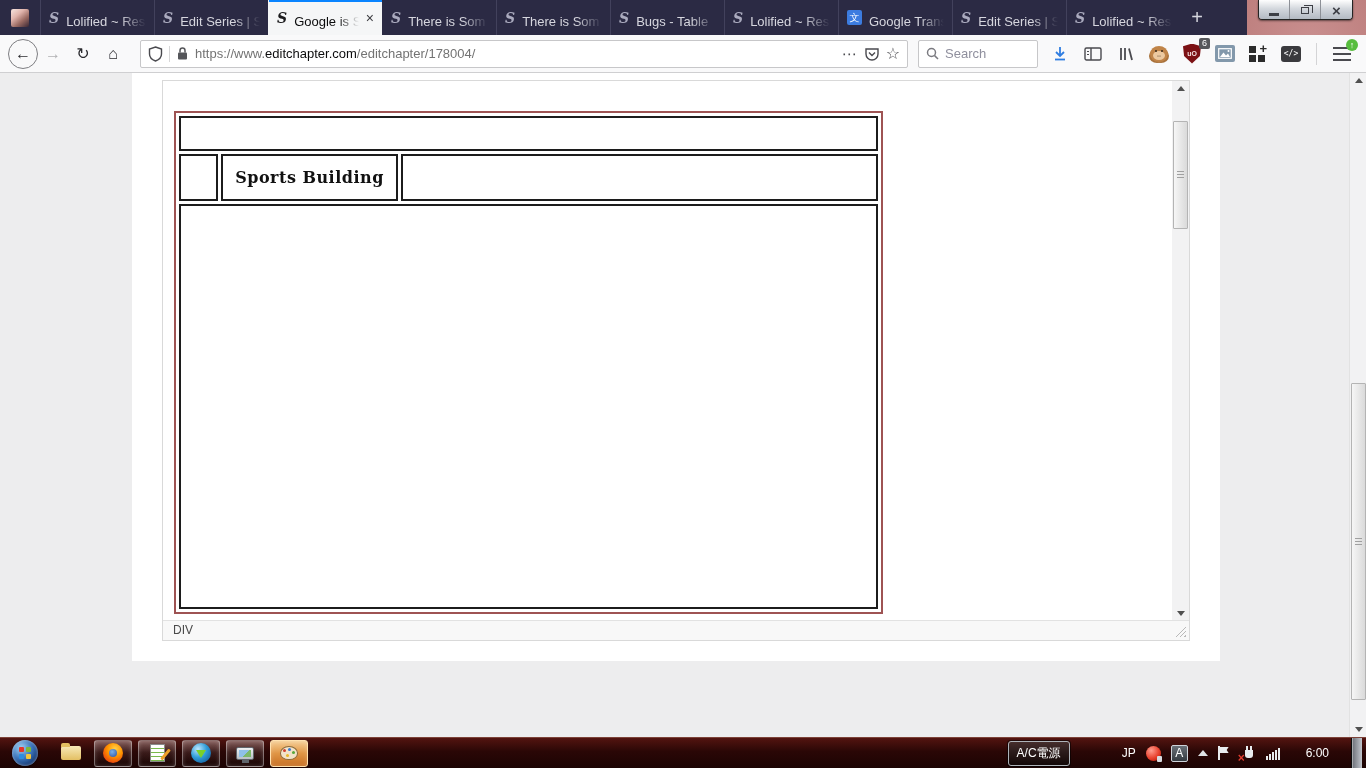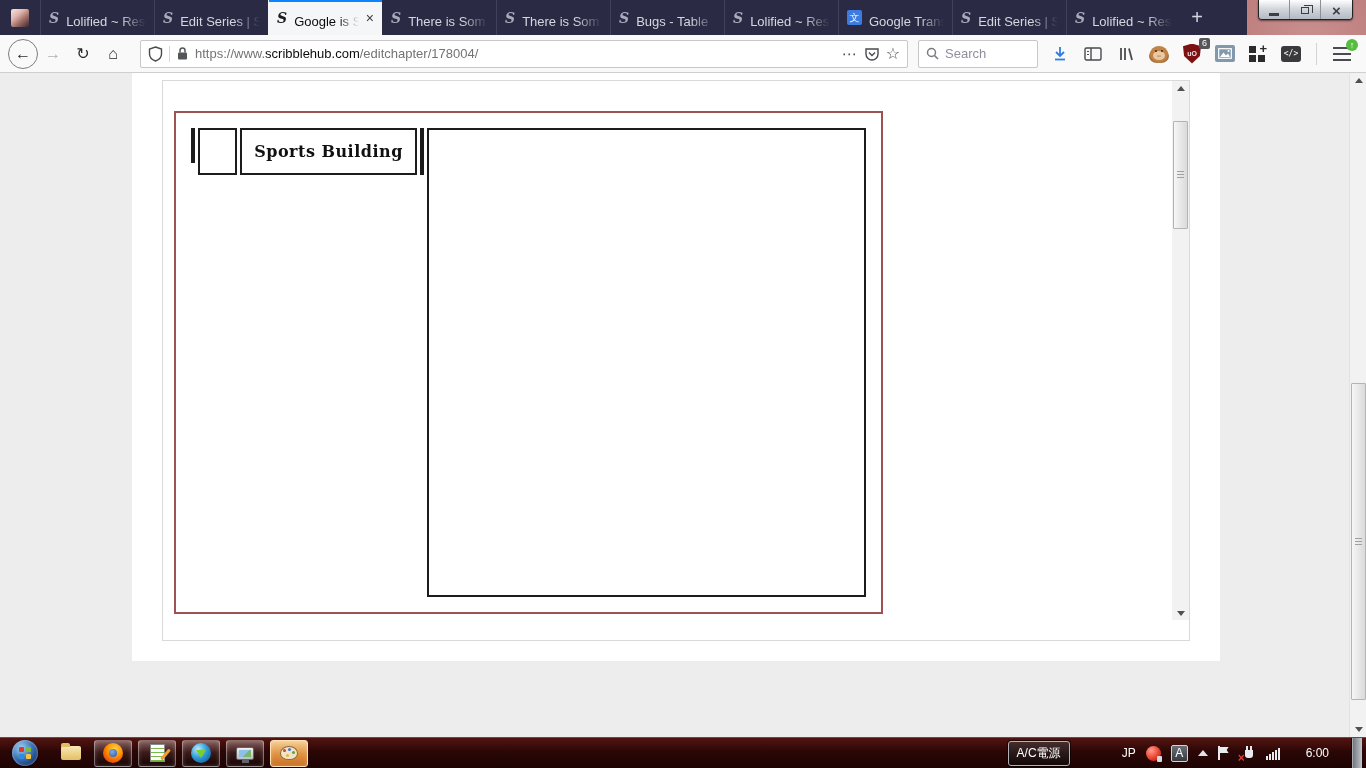--- a/index.html
+++ b/index.html
@@ -95,21 +95,21 @@
   .hamburger i { height:2px; background:#4a4a4f; }
   .update-badge { position:absolute; right:-7px; top:-8px; width:12px; height:12px; border-radius:50%;
     background:#58bd3f; color:#fff; font-size:9px; line-height:12px; text-align:center; font-weight:bold; }
 
   
   .page { position:absolute; left:0; top:73px; width:1366px; height:664px; background:#ededee; }
   .card { position:absolute; left:132px; top:0; width:1088px; height:588px; background:#fff; }
   .editor { position:absolute; left:30px; top:7px; width:1028px; height:561px; border:1px solid #d9d9d9; background:#fff; }
   .editor-viewport { position:absolute; left:0; top:0; right:0; bottom:20px; overflow:hidden; background:#fff; }
   .doc-table { position:absolute; left:11px; top:30px; width:709px; height:503px; border:2px solid #9e5353;
-    padding:15px; display:flex; flex-direction:row; gap:3px; }
+    padding:3px; display:flex; flex-direction:column; gap:3px; }
   .cell { border:2px solid #1c1c1c; background:#fff; }
   .row1 { height:35px; flex:none; }
   .row2 { height:47px; flex:none; display:flex; gap:3px; }
   .cell-small { width:39px; flex:none; }
   .cell-title { width:177px; flex:none; display:flex; align-items:center; justify-content:center;
     font-family:"DejaVu Serif", serif; font-weight:bold; font-size:16px; letter-spacing:.5px; color:#111; }
   .cell-wide { flex:1; }
   .row3 { flex:1; }
 
   .statusbar { position:absolute; left:0; right:0; bottom:0; height:20px; background:#f8f8f8;
@@ -286,21 +286,21 @@
 
     <div class="urlbar">
       <svg class="ticon" width="15" height="16" viewBox="0 0 15 16">
         <path d="M7.5 1 L13.5 3 V8 C13.5 11.5 10.8 13.8 7.5 15 C4.2 13.8 1.5 11.5 1.5 8 V3 Z" fill="none" stroke="#4a4a4f" stroke-width="1.4"></path>
       </svg>
       <span class="urlbar-divider"></span>
       <svg class="ticon" width="13" height="15" viewBox="0 0 13 15">
         <rect x="2" y="6.5" width="9" height="7" rx="1" fill="#55565a"></rect>
         <path d="M4 6.5 V4.5 a2.5 2.5 0 0 1 5 0 V6.5" fill="none" stroke="#55565a" stroke-width="1.5"></path>
       </svg>
-      <span class="url-text"><span>https://www.</span><span class="url-domain">scribblehub.com</span><span>/editchapter/178004/</span></span>
+      <span class="url-text"><span>https://www.</span><span class="url-domain">editchapter.com</span><span>/editchapter/178004/</span></span>
       <span class="urlbar-spacer"></span>
       <span class="overflow-glyph">⋯</span>
       <svg class="ticon" width="16" height="16" viewBox="0 0 16 16">
         <path d="M2 3 h12 v5 a6 6 0 0 1 -12 0 Z" fill="none" stroke="#4a4a4f" stroke-width="1.4"></path>
         <path d="M5 6.5 L8 9.5 L11 6.5" fill="none" stroke="#4a4a4f" stroke-width="1.4"></path>
       </svg>
       <span class="star-glyph">☆</span>
     </div>
 
     <div class="searchbox">
@@ -392,20 +392,24 @@
               </div>
             <div class="sb-thumb" style="top:40px;height:108px;">
               <span class="sb-grip"></span>
             </div>
             <div class="sb-arrow down">
                 <span class="tri-down"></span>
               </div>
           </div>
         </div>
 
+        <div class="statusbar">
+          <span>DIV</span>
+          <span class="resize-grip"></span>
+        </div>
       </div>
     </div>
 
     <div class="vscroll page-scroll">
       <div class="sb-arrow up">
           <span class="tri-up"></span>
         </div>
       <div class="sb-thumb" style="top:310px;height:317px;">
         <span class="sb-grip"></span>
       </div>

